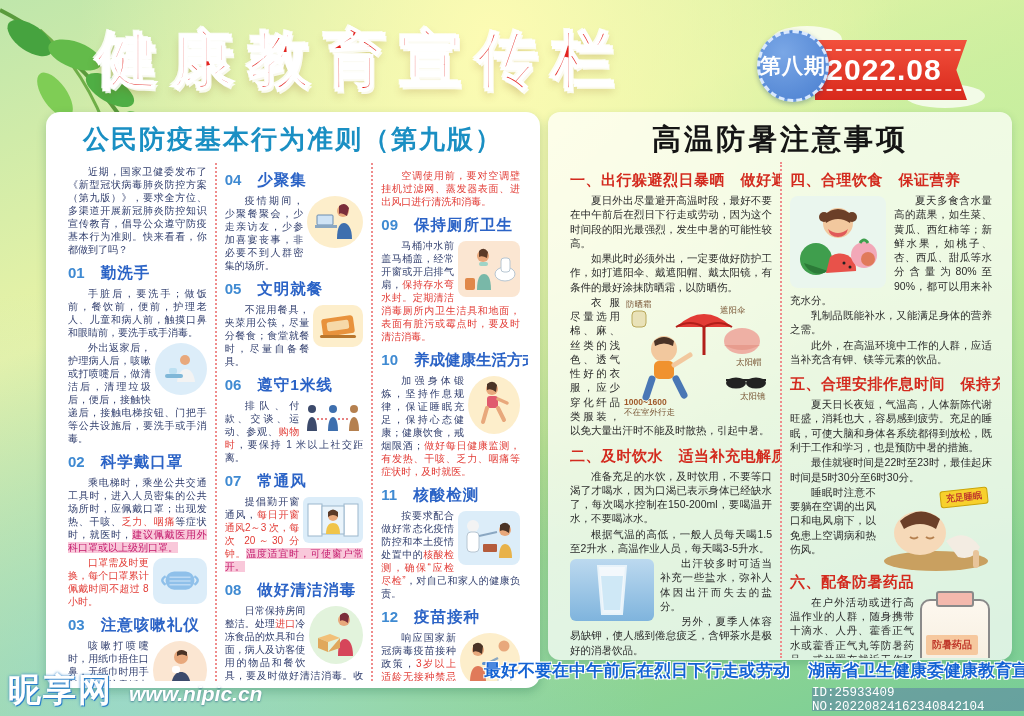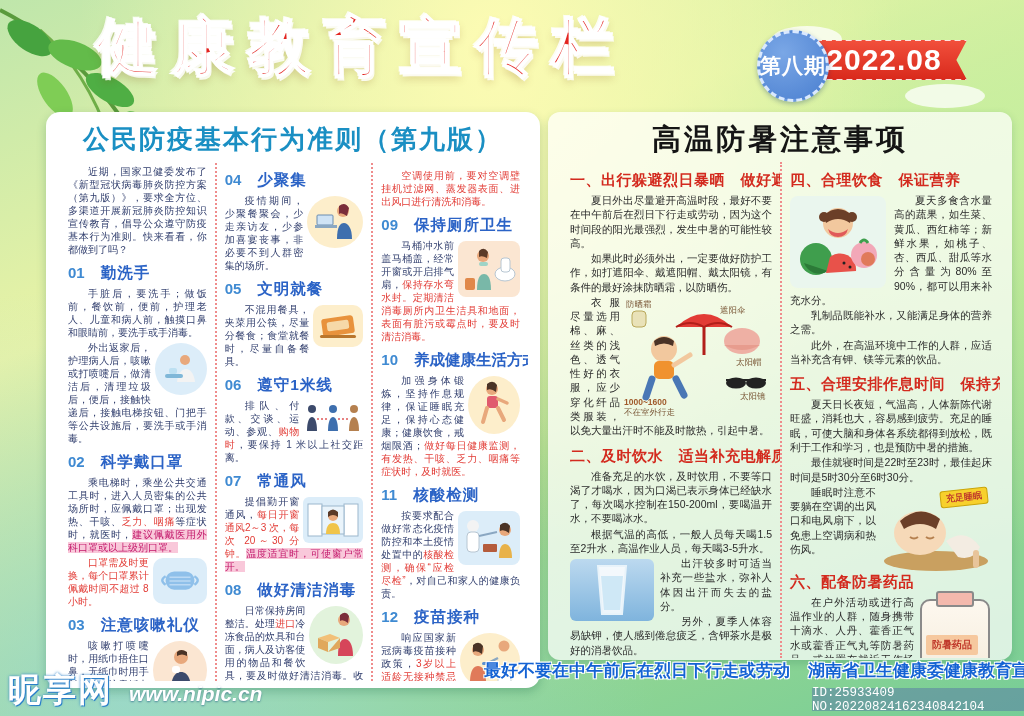--- a/index.html
+++ b/index.html
@@ -8,37 +8,37 @@
     font-family:"Liberation Sans","DejaVu Sans",sans-serif;
     background:
       radial-gradient(ellipse at 12% 98%, rgba(150,215,235,.6), transparent 42%),
       radial-gradient(ellipse at 48% 6%, rgba(255,252,180,.95), transparent 55%),
       radial-gradient(ellipse at 100% 20%, rgba(200,240,160,.85), transparent 50%),
       linear-gradient(158deg,#bfe6ab 0%,#e9f3a6 32%,#a9dd8e 62%,#77cd97 100%);
   }
   
   .leaves{position:absolute;left:0;top:0;}
   .main-title{
-    position:absolute;left:96px;top:5px;width:660px;
+    position:absolute;left:96px;top:18px;width:660px;
     font-size:62px;font-weight:bold;letter-spacing:14px;color:#e32420;
     -webkit-text-stroke:2px #ffffff;
     text-shadow:2px 3px 0 rgba(255,255,255,.85), -2px -2px 0 rgba(255,255,255,.85), 0 5px 8px rgba(120,60,0,.25);
     white-space:nowrap;
   }
   .issue-seal{
     position:absolute;left:757px;top:30px;width:72px;height:72px;border-radius:50%;
     background:radial-gradient(circle at 35% 30%,#7aa7e6,#4a7fd0);
     border:3px dashed #d9e8ff;box-sizing:border-box;
     display:flex;align-items:center;justify-content:center;
     color:#fff;font-weight:bold;font-size:21px;letter-spacing:1px;
     box-shadow:0 2px 5px rgba(0,40,100,.3);z-index:3;
   }
   .cloud{position:absolute;background:#fff;border-radius:50%;opacity:.75;z-index:1;}
   .date-ribbon{
-    position:absolute;left:815px;top:40px;width:152px;height:40px;z-index:2;
+    position:absolute;left:815px;top:40px;width:152px;height:60px;z-index:2;
     background:linear-gradient(#f2503c,#d8291c);
     clip-path:polygon(0 0,100% 0,93% 50%,100% 100%,0 100%);
     display:flex;align-items:center;justify-content:center;
   }
   .date-ribbon .inner{
     border:2px dashed rgba(255,255,255,.85);border-radius:4px;
     padding:2px 26px 2px 12px;color:#fff;font-weight:bold;font-size:30px;letter-spacing:1px;
   }
   
   .left-panel{

